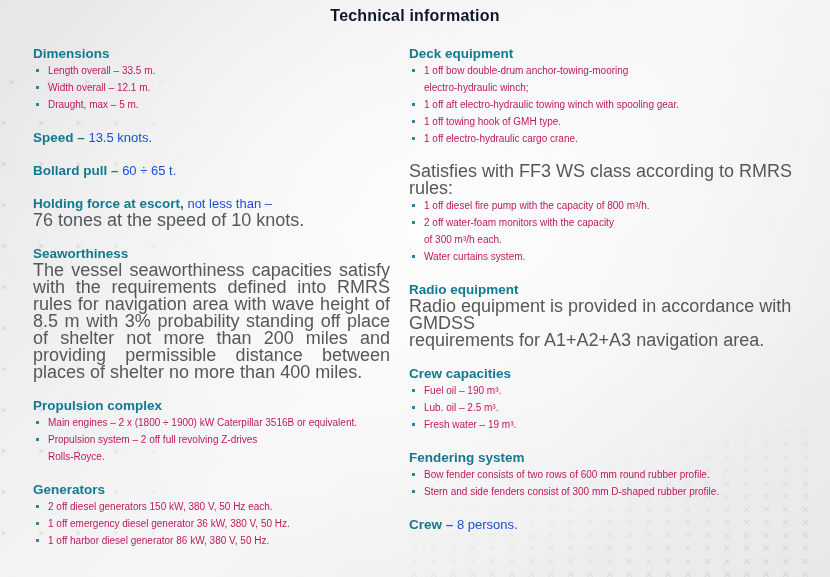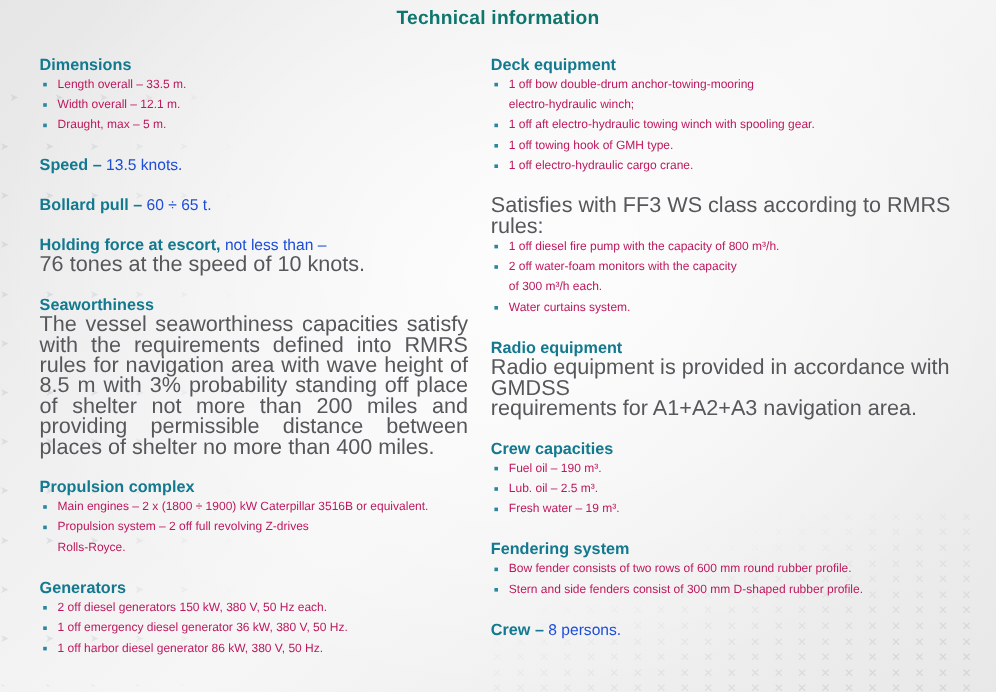--- a/index.html
+++ b/index.html
@@ -25,21 +25,21 @@
   .bg-pattern.br{
     right:0;bottom:0;width:420px;height:152px;
     font-size:10px;line-height:13px;letter-spacing:3px;word-spacing:2px;
     color:rgba(104,110,122,0.16);
     -webkit-mask-image:linear-gradient(to top left,#000 18%,transparent 72%);
     mask-image:linear-gradient(to top left,#000 18%,transparent 72%);
   }
 
   .title{
     position:relative;z-index:1;margin:0;padding-top:7px;
-    text-align:center;font-size:16px;font-weight:bold;color:#0f766e;
+    text-align:center;font-size:16px;font-weight:bold;color:#0f172a;
     letter-spacing:0.2px;
   }
 
   .columns{position:relative;z-index:1;display:flex;gap:19px;padding:20px 0 0 33px;}
   .column{flex:none;}
   .column.left{width:357px;}
   .column.right{width:392px;}
 
   .section{margin-bottom:16px;}
   .section:last-child{margin-bottom:0;}

